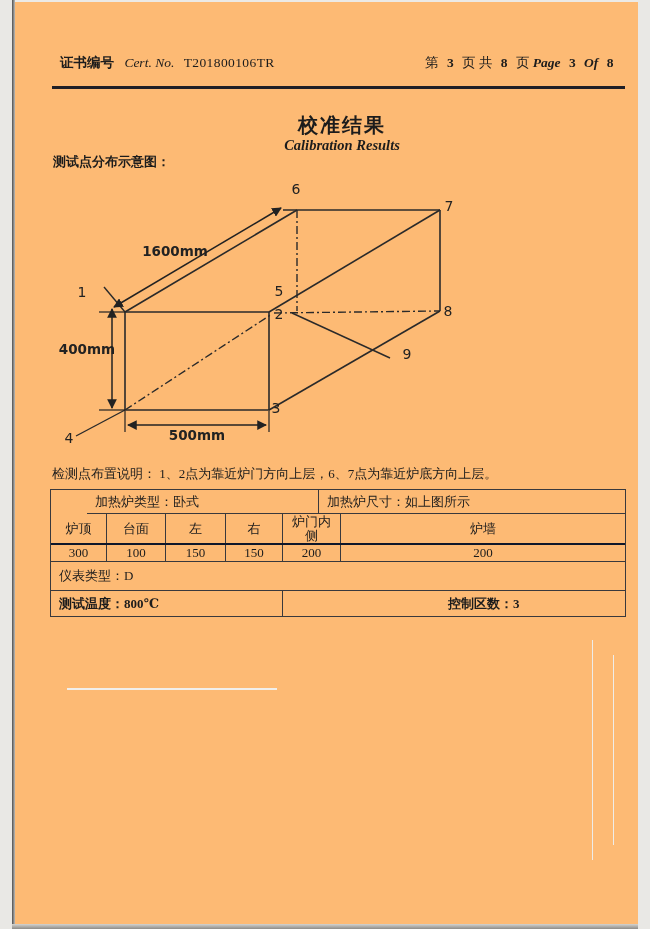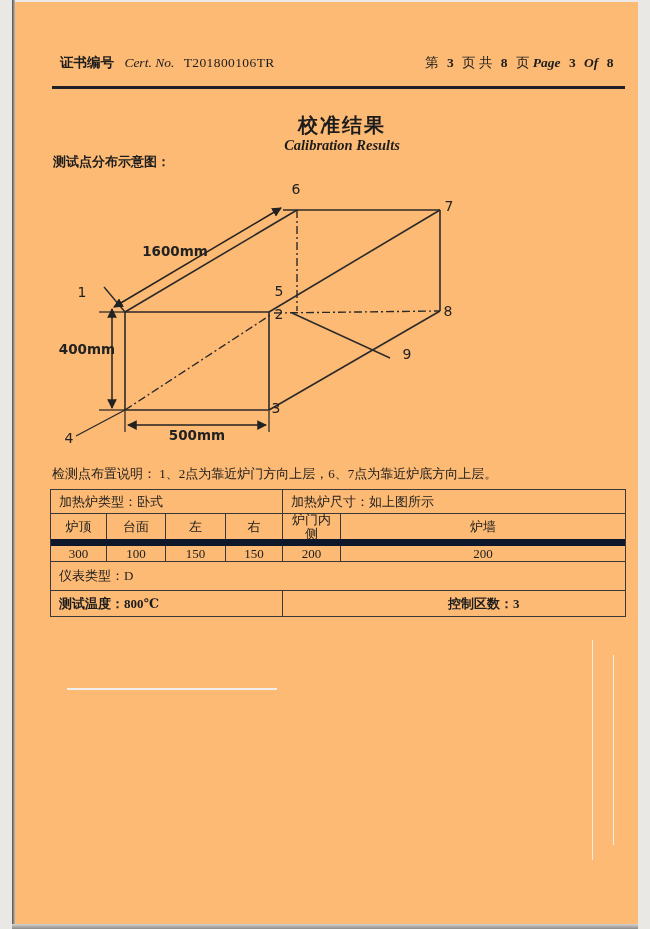--- a/index.html
+++ b/index.html
@@ -140,28 +140,28 @@
     <text class="pt" x="244" y="14" text-anchor="middle">6</text>
     <text class="pt" x="397" y="31" text-anchor="middle">7</text>
     <text class="pt" x="396" y="136" text-anchor="middle">8</text>
     <text class="pt" x="355" y="179" text-anchor="middle">9</text>
   </svg>
 
   <div class="note">检测点布置说明： 1、2点为靠近炉门方向上层，6、7点为靠近炉底方向上层。</div>
 
   <div class="ctable">
 
-    <div class="trow" style="height:24px;">
+    <div class="trow" style="height:24px;margin-left:36px;">
       <div class="cell br pad" style="width:232px;">加热炉类型：卧式</div>
       <div class="cell pad" style="flex:1;">加热炉尺寸：如上图所示</div>
     </div>
 
     <div class="trow" style="height:48px;">
       <div class="subcol">
-        <div class="subrow" style="height:32px;border-bottom:7px solid #0f172a;">
+        <div class="subrow" style="height:32px;border-bottom:2px solid #0f172a;">
           <div class="hcell br" style="width:56px;">炉顶</div>
           <div class="hcell br" style="width:59px;text-align:center;">台面</div>
           <div class="hcell br" style="width:60px;">左</div>
           <div class="hcell br" style="width:57px;">右</div>
           <div class="hcell br" style="width:58px;">炉门内侧</div>
           <div class="hcell" style="flex:1;">炉墙</div>
         </div>
         <div class="subrow" style="flex:1;">
           <div class="vcell br" style="width:56px;">300</div>
           <div class="vcell br" style="width:59px;">100</div>

